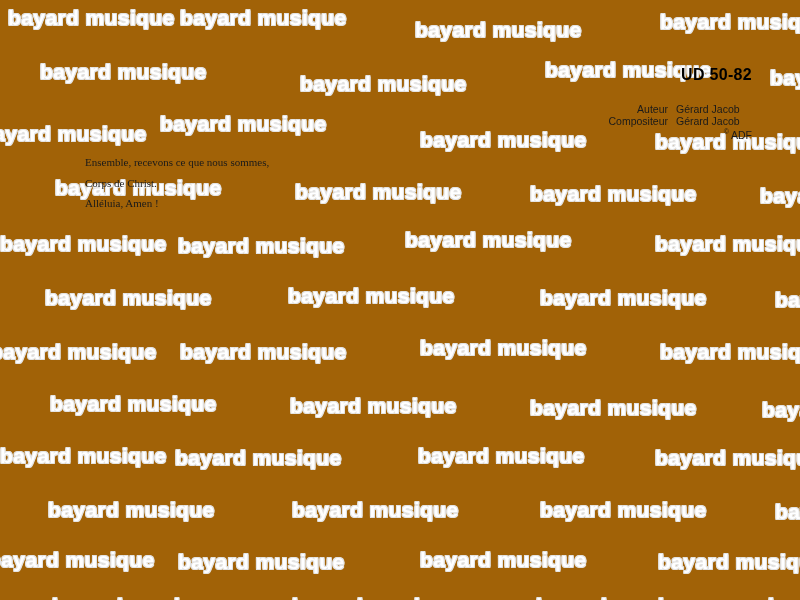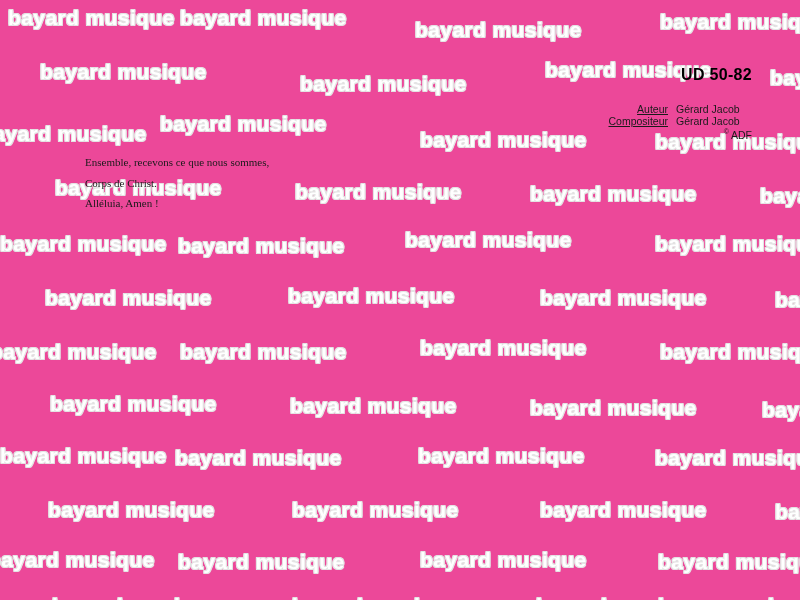--- a/index.html
+++ b/index.html
@@ -10,21 +10,21 @@
     width: 800px;
     height: 600px;
     background: #ffffff;
     font-family: "Liberation Sans", sans-serif;
     overflow: hidden;
   }
   #page {
     position: relative;
     width: 800px;
     height: 600px;
-    background: #ec4899;
+    background: #a16207;
     overflow: hidden;
   }
 
   
   #watermarks {
     position: absolute;
     left: 0;
     top: 0;
     width: 800px;
     height: 600px;
@@ -83,21 +83,20 @@
     line-height: 12px;
   }
   .credit-row {
     display: flex;
     justify-content: flex-end;
     gap: 8px;
     white-space: nowrap;
   }
   .credit-label {
     text-align: right;
-    text-decoration: underline;
   }
   .credit-value {
     width: 76px;
     text-align: left;
   }
   #publisher {
     position: absolute;
     right: 48px;
     top: 128px;
     font-size: 10.5px;

